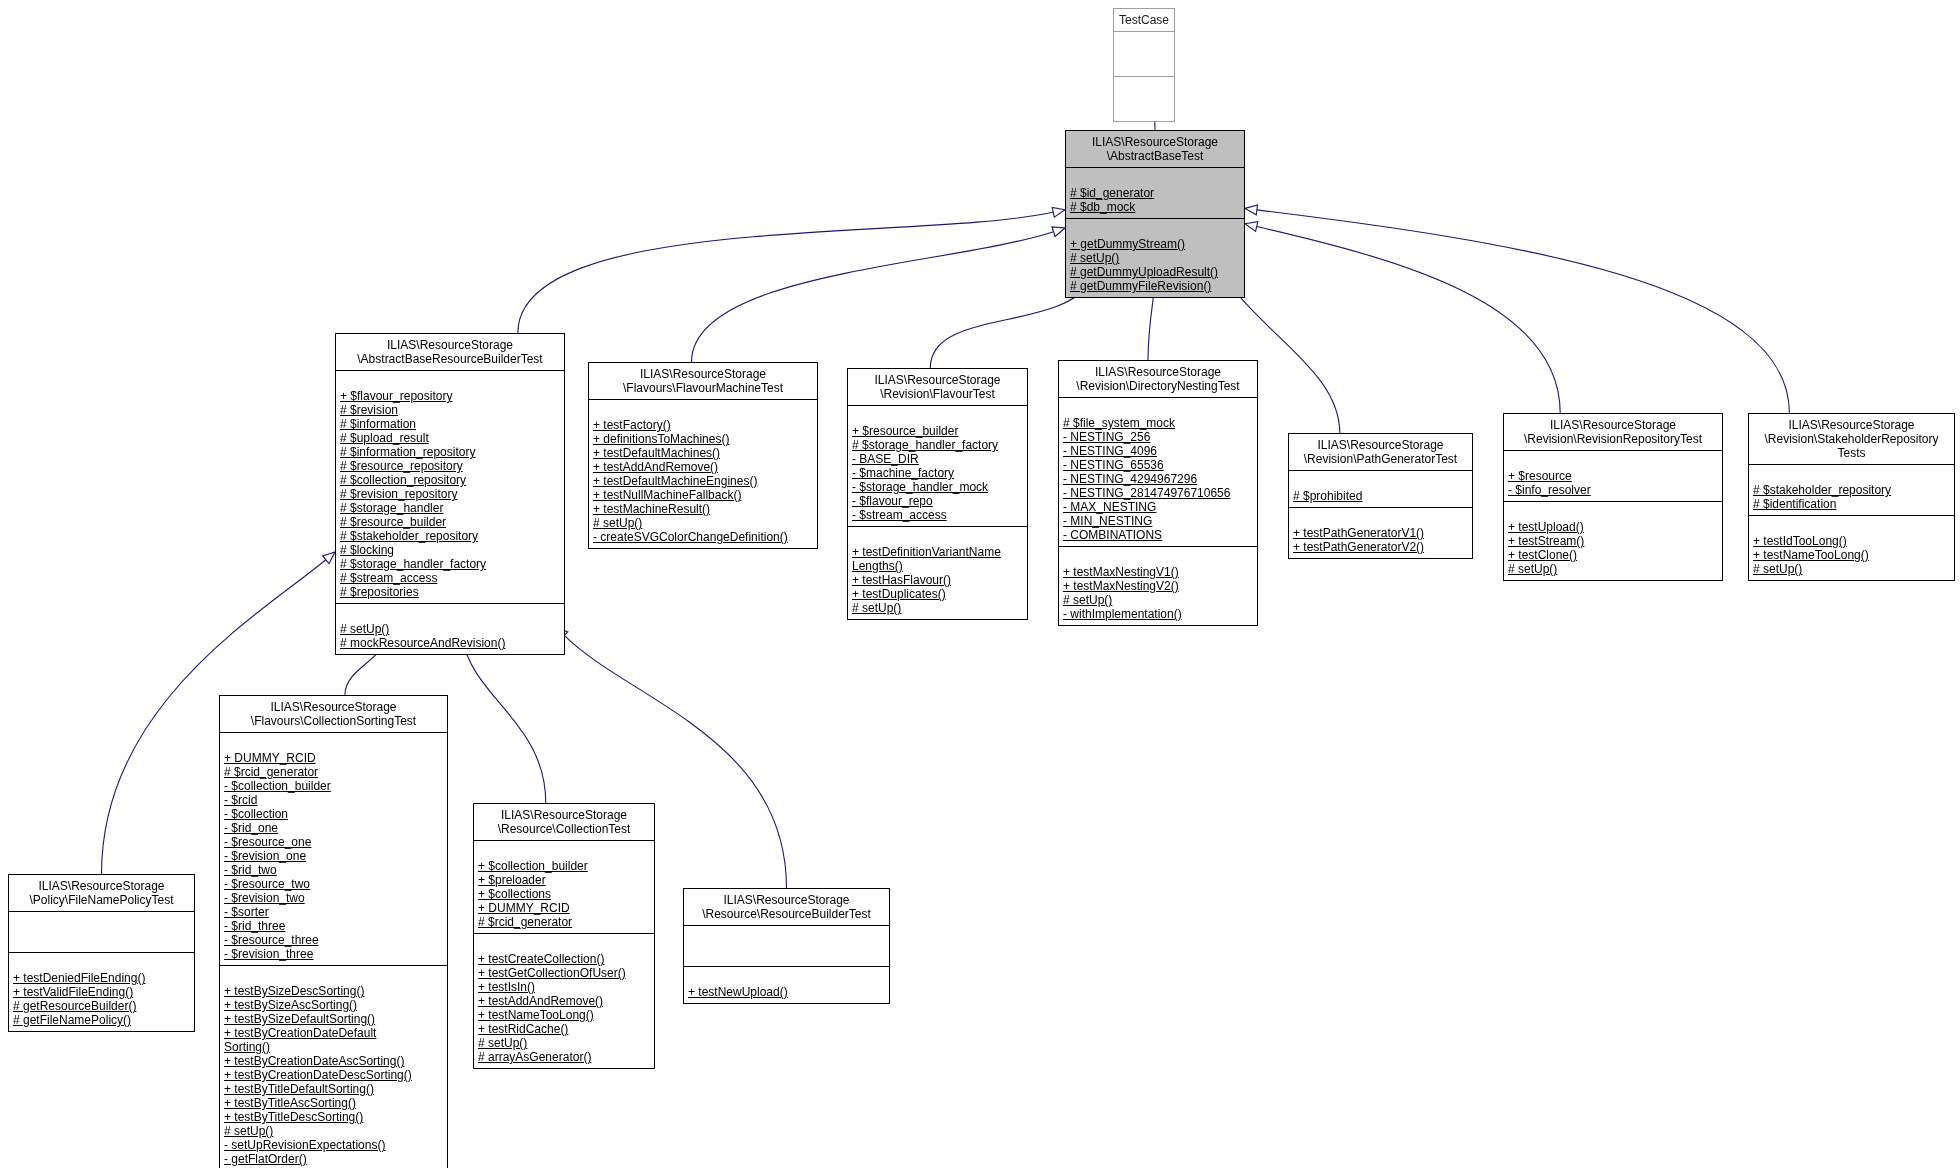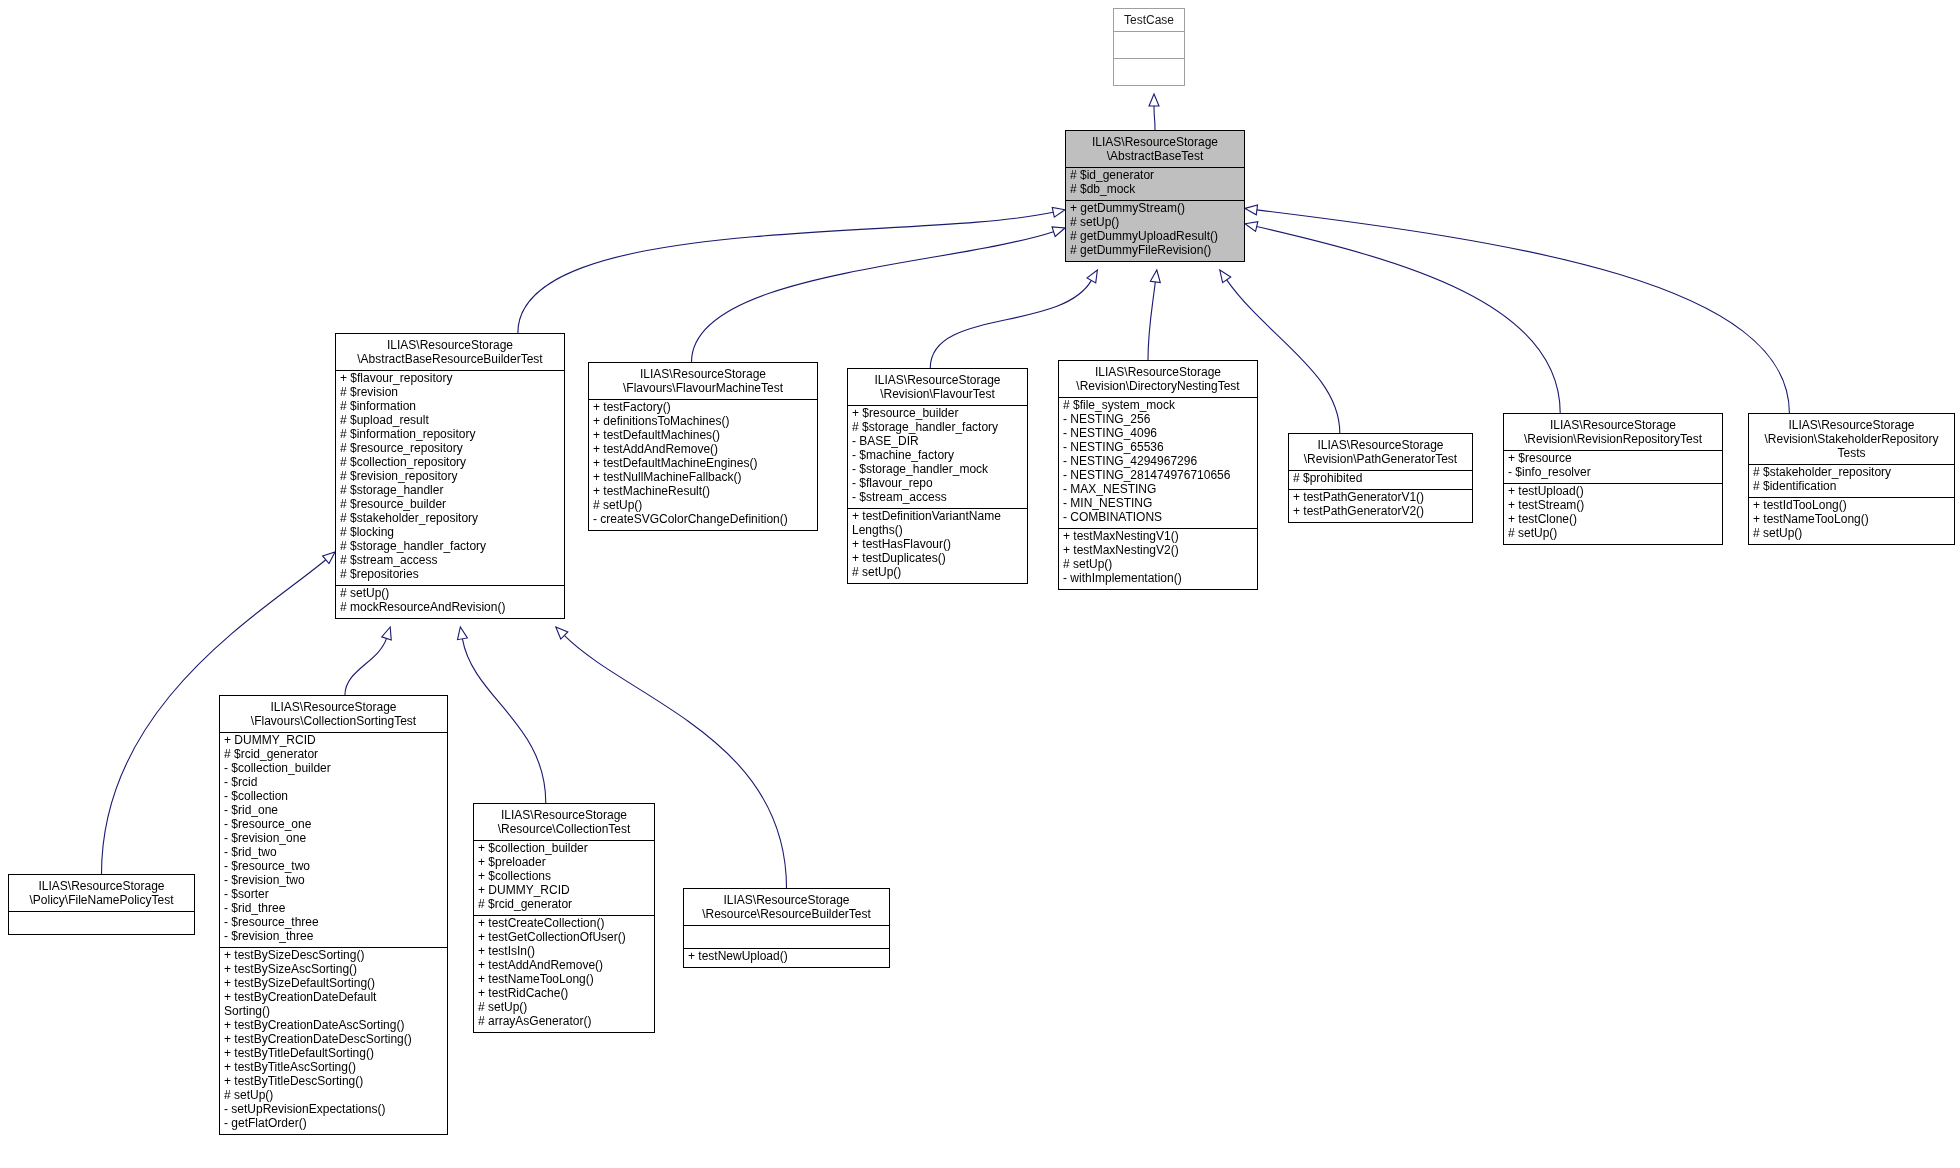--- a/index.html
+++ b/index.html
@@ -4,21 +4,21 @@
 <style>
   html,body{margin:0;padding:0;background:#fff;}
   #canvas{position:relative;width:1960px;height:1168px;background:#fff;
           font-family:"Liberation Sans","DejaVu Sans",sans-serif;color:#000;overflow:hidden;}
   #edges-layer{position:absolute;left:0;top:0;}
   .uml{position:absolute;background:#fff;border:1px solid #000;box-sizing:border-box;
        font-size:12px;line-height:14px;overflow:hidden;}
   .uml .title{padding:4px 5px;}
   .uml .title .line{text-align:center;white-space:nowrap;}
   .uml .title .line:first-child:not(:only-child){text-align:center;}
-  .uml .comp{border-top:1px solid #000;padding:0 5px 4px 4px;}
+  .uml .comp{border-top:1px solid #000;padding:18px 5px 4px 4px;text-decoration:underline;}
   .uml .comp.empty{min-height:18px;}
   .uml .mline{white-space:pre-wrap;overflow-wrap:break-word;}
   .uml.highlight{background:#bfbfbf;}
   .uml.external{border-color:#9f9f9f;color:#1b1b1b;}
   .uml.external .comp{border-top-color:#9f9f9f;}
   .uml.external .comp.empty{min-height:22px;}
 </style>
 </head>
 <body>
 
@@ -66,21 +66,21 @@
       </g>
       <g>
         <path d="M545.8,803 C545.8,723 472.852668792019,697.9061582168789 462.43377813200317,638.8176930361465" fill="none" stroke="#191970" stroke-width="1.1"></path>
         <polygon points="460.35,627 467.3578168970642,637.9494521478118 457.50973936694214,639.6859339244811" fill="#ffffff" stroke="#191970" stroke-width="1.1"></polygon>
       </g>
       <g>
         <path d="M786.5,888 C786.5,738 627.9248916810277,699.1248916810277 564.2852813742385,635.4852813742385" fill="none" stroke="#191970" stroke-width="1.1"></path>
         <polygon points="555.8,627 567.8208152801712,631.9497474683058 560.7497474683057,639.0208152801713" fill="#ffffff" stroke="#191970" stroke-width="1.1"></polygon>
       </g>
     </svg>
-    <div class="uml external" style="left: 1113px; top: 8px; width: 72px;">
+    <div class="uml external" style="left: 1113px; top: 8px; width: 62px;">
       <div class="title">
         <div class="line">TestCase</div>
       </div>
       <div class="comp empty"></div>
       <div class="comp empty"></div>
     </div>
     <div class="uml highlight" style="left: 1065px; top: 130px; width: 180px;">
       <div class="title">
         <div class="line">ILIAS\ResourceStorage</div>
         <div class="line">\AbstractBaseTest</div>
@@ -229,20 +229,26 @@
         <div class="mline">+ testNameTooLong()</div>
         <div class="mline"># setUp()</div>
       </div>
     </div>
     <div class="uml" style="left: 8px; top: 874px; width: 187px;">
       <div class="title">
         <div class="line">ILIAS\ResourceStorage</div>
         <div class="line">\Policy\FileNamePolicyTest</div>
       </div>
       <div class="comp empty"></div>
+      <div class="comp">
+        <div class="mline">+ testDeniedFileEnding()</div>
+        <div class="mline">+ testValidFileEnding()</div>
+        <div class="mline"># getResourceBuilder()</div>
+        <div class="mline"># getFileNamePolicy()</div>
+      </div>
     </div>
     <div class="uml" style="left: 219px; top: 695px; width: 229px;">
       <div class="title">
         <div class="line">ILIAS\ResourceStorage</div>
         <div class="line">\Flavours\CollectionSortingTest</div>
       </div>
       <div class="comp">
         <div class="mline">+ DUMMY_RCID</div>
         <div class="mline"># $rcid_generator</div>
         <div class="mline">- $collection_builder</div>

